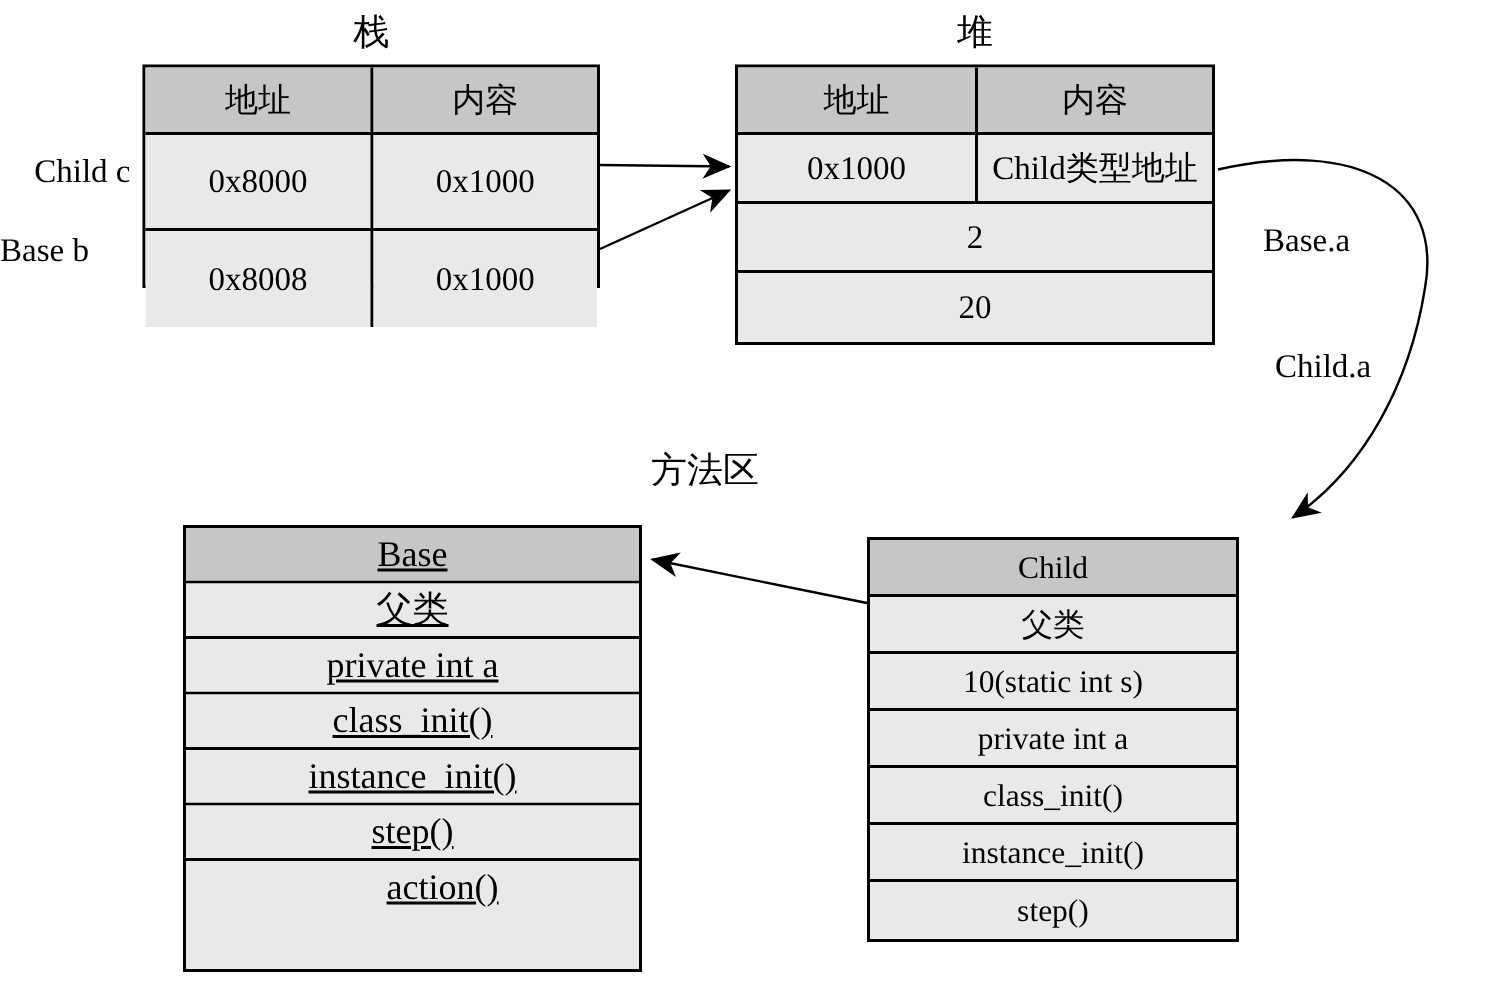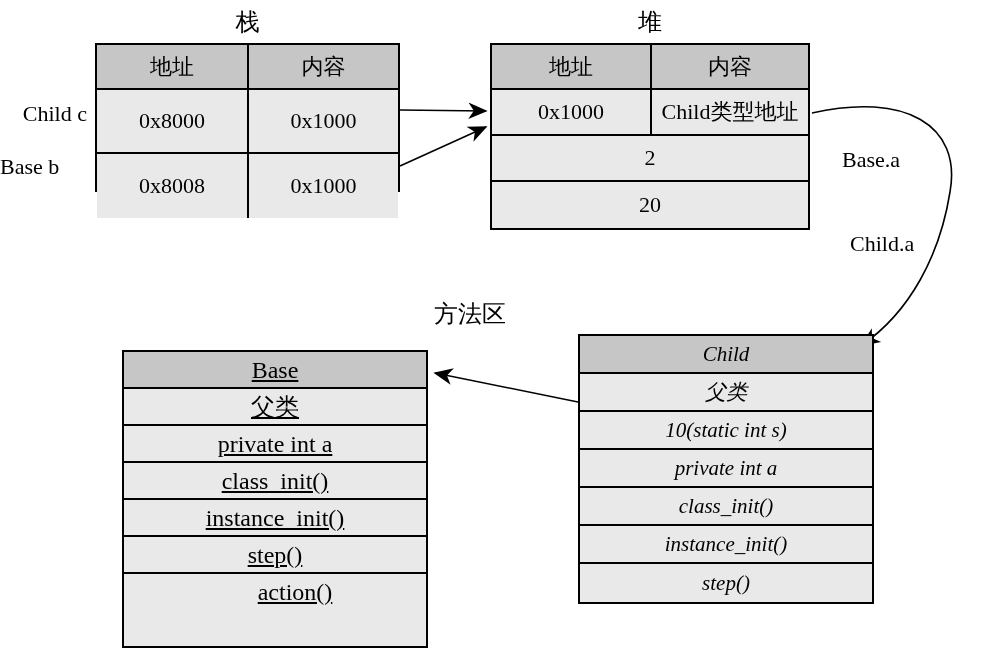--- a/index.html
+++ b/index.html
@@ -65,21 +65,21 @@
   .heap .thead { height: 45px; }
   .heap .trow:not(.thead) { height: 46px; }
   .heap .c1 { width: 160px; }
 
   
   .base-class { left: 122px; top: 350px; width: 306px; height: 298px; }
   .base-class .trow { height: 37px; }
   .base-class .trow:last-child { height: 35px; margin-left: 40px; }
   .base-class .tcell { font-size: 24px; text-decoration: underline; }
 
-  .child-class { left: 578px; top: 334px; width: 296px; height: 270px; font-style: italic; }
+  .child-class { left: 578px; top: 358px; width: 248px; height: 270px; }
   .child-class .trow { height: 38px; }
   .child-class .tcell { font-size: 21px; }
 
   .title {
     position: absolute;
     text-align: center;
     font-size: 24px;
     line-height: 1.2;
   }
   .stack-title  { left: 95px;  top: 8px;   width: 305px; }

